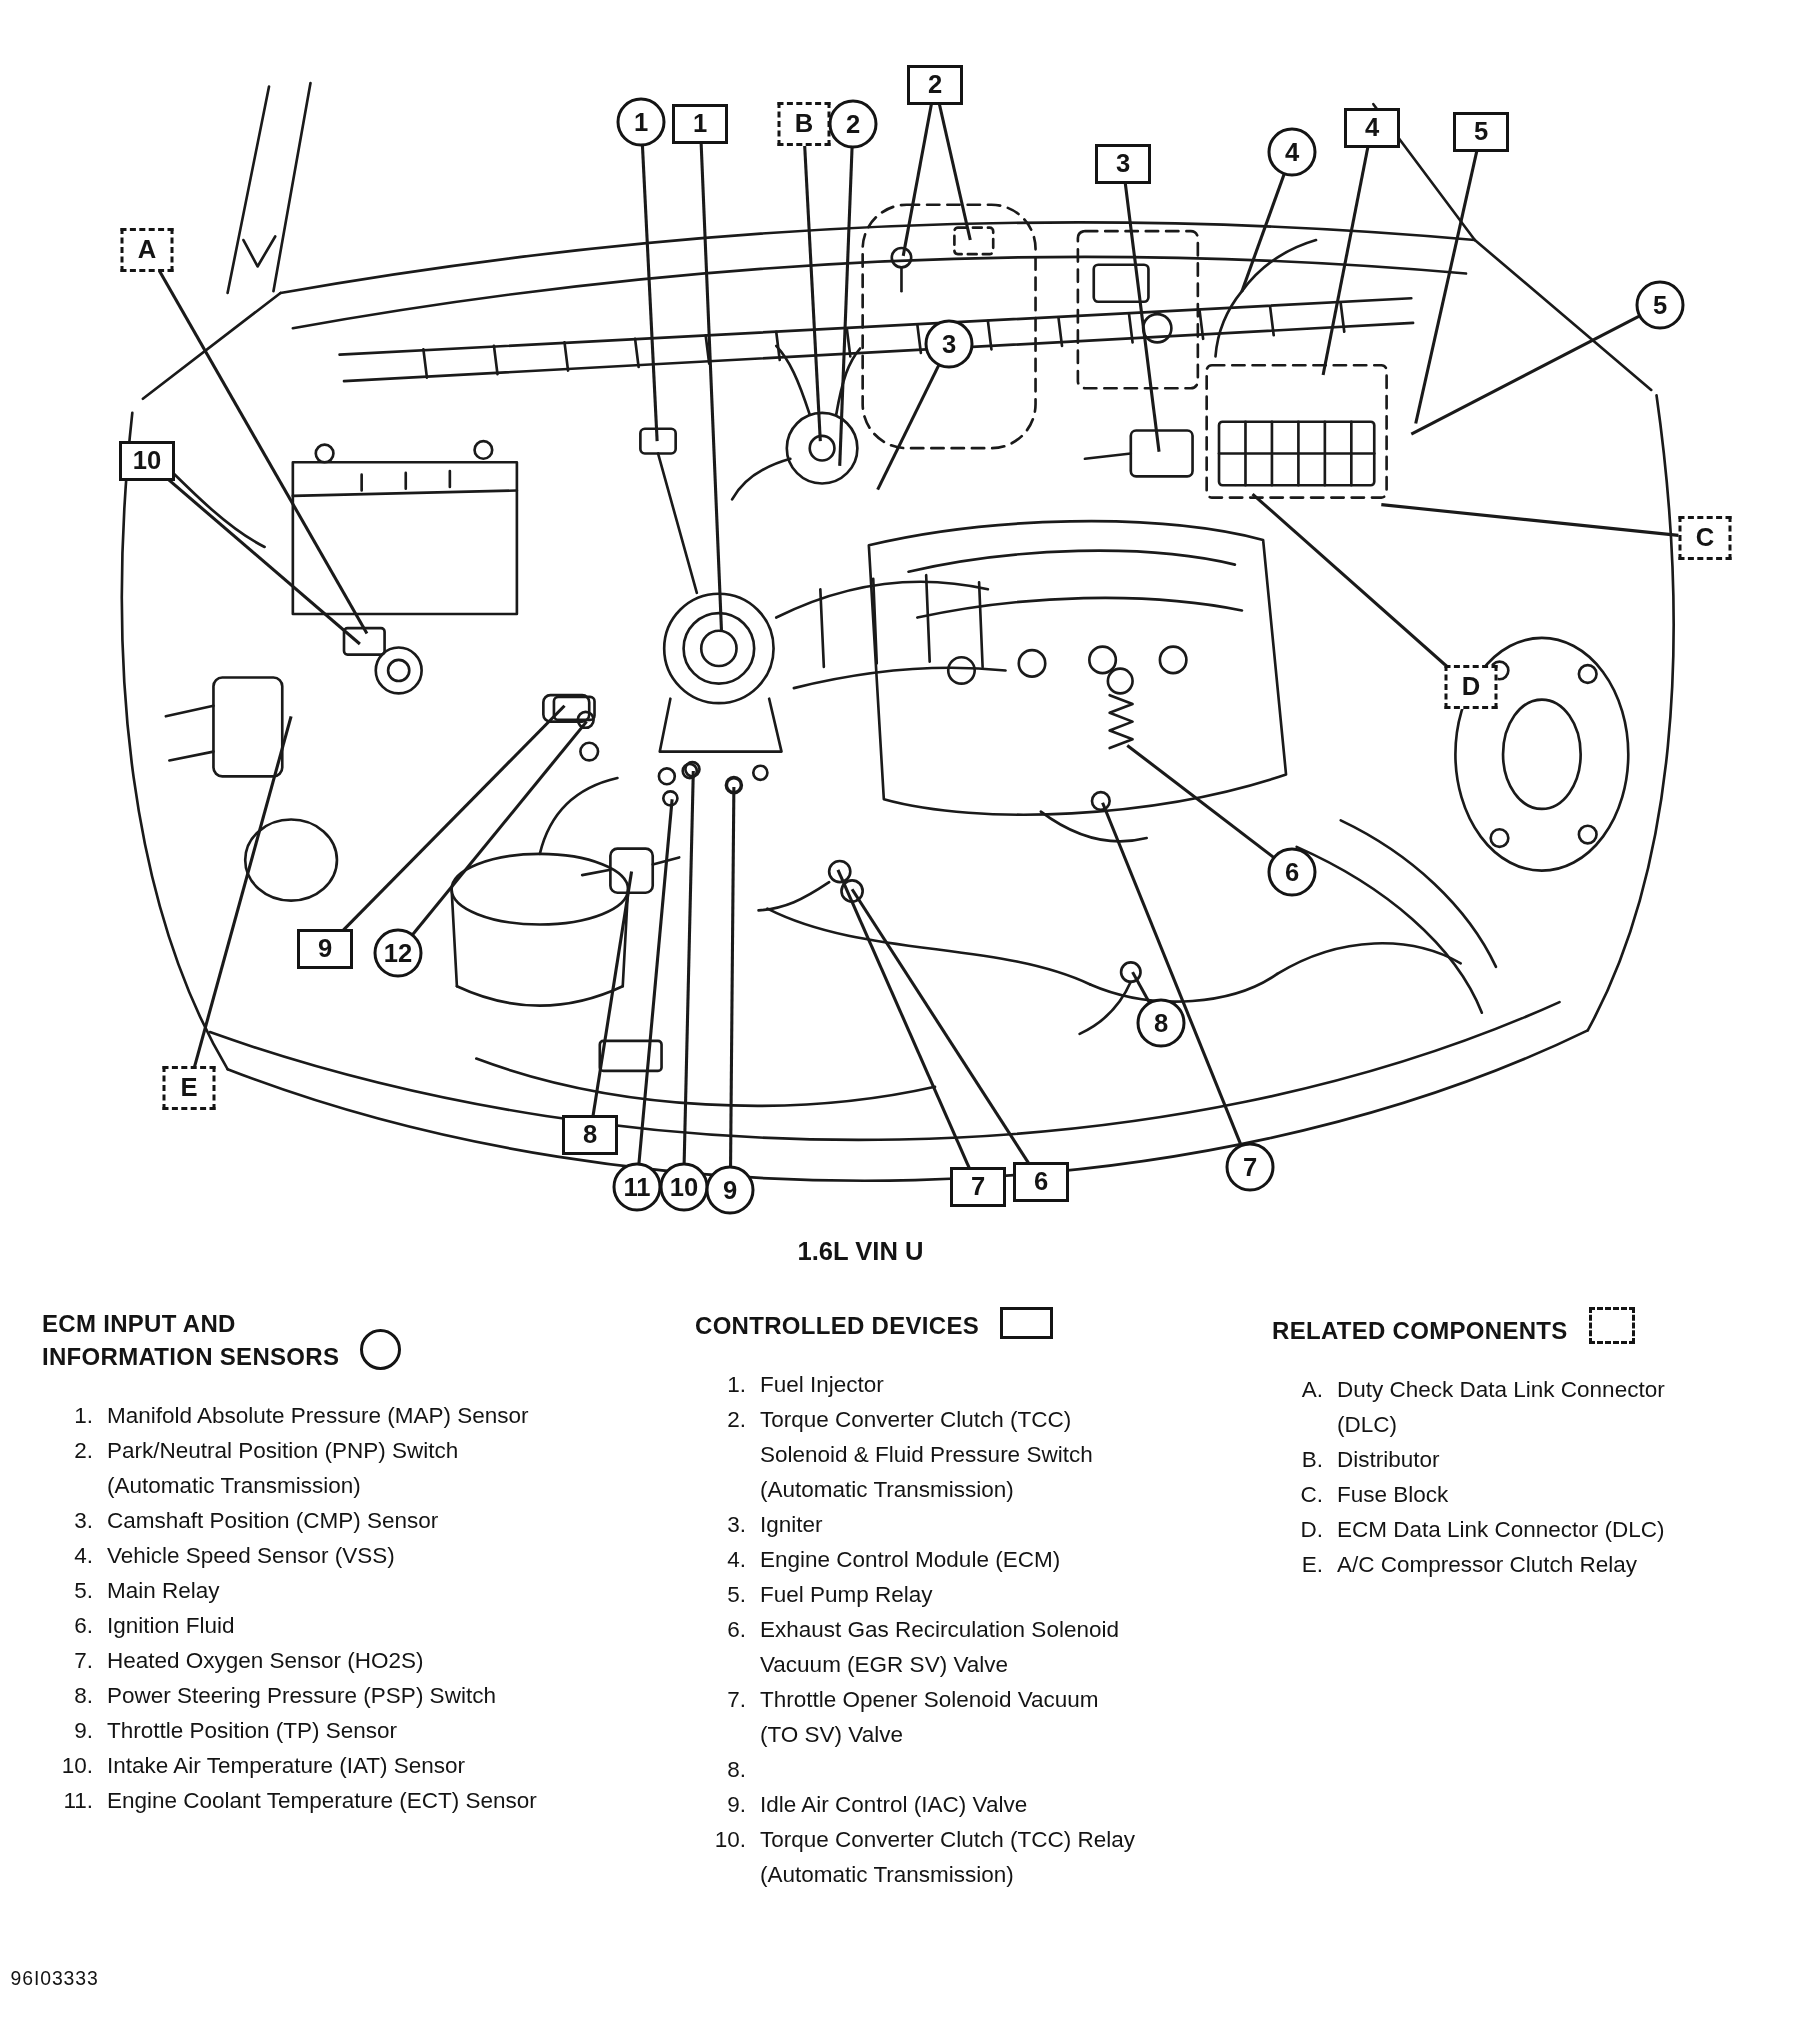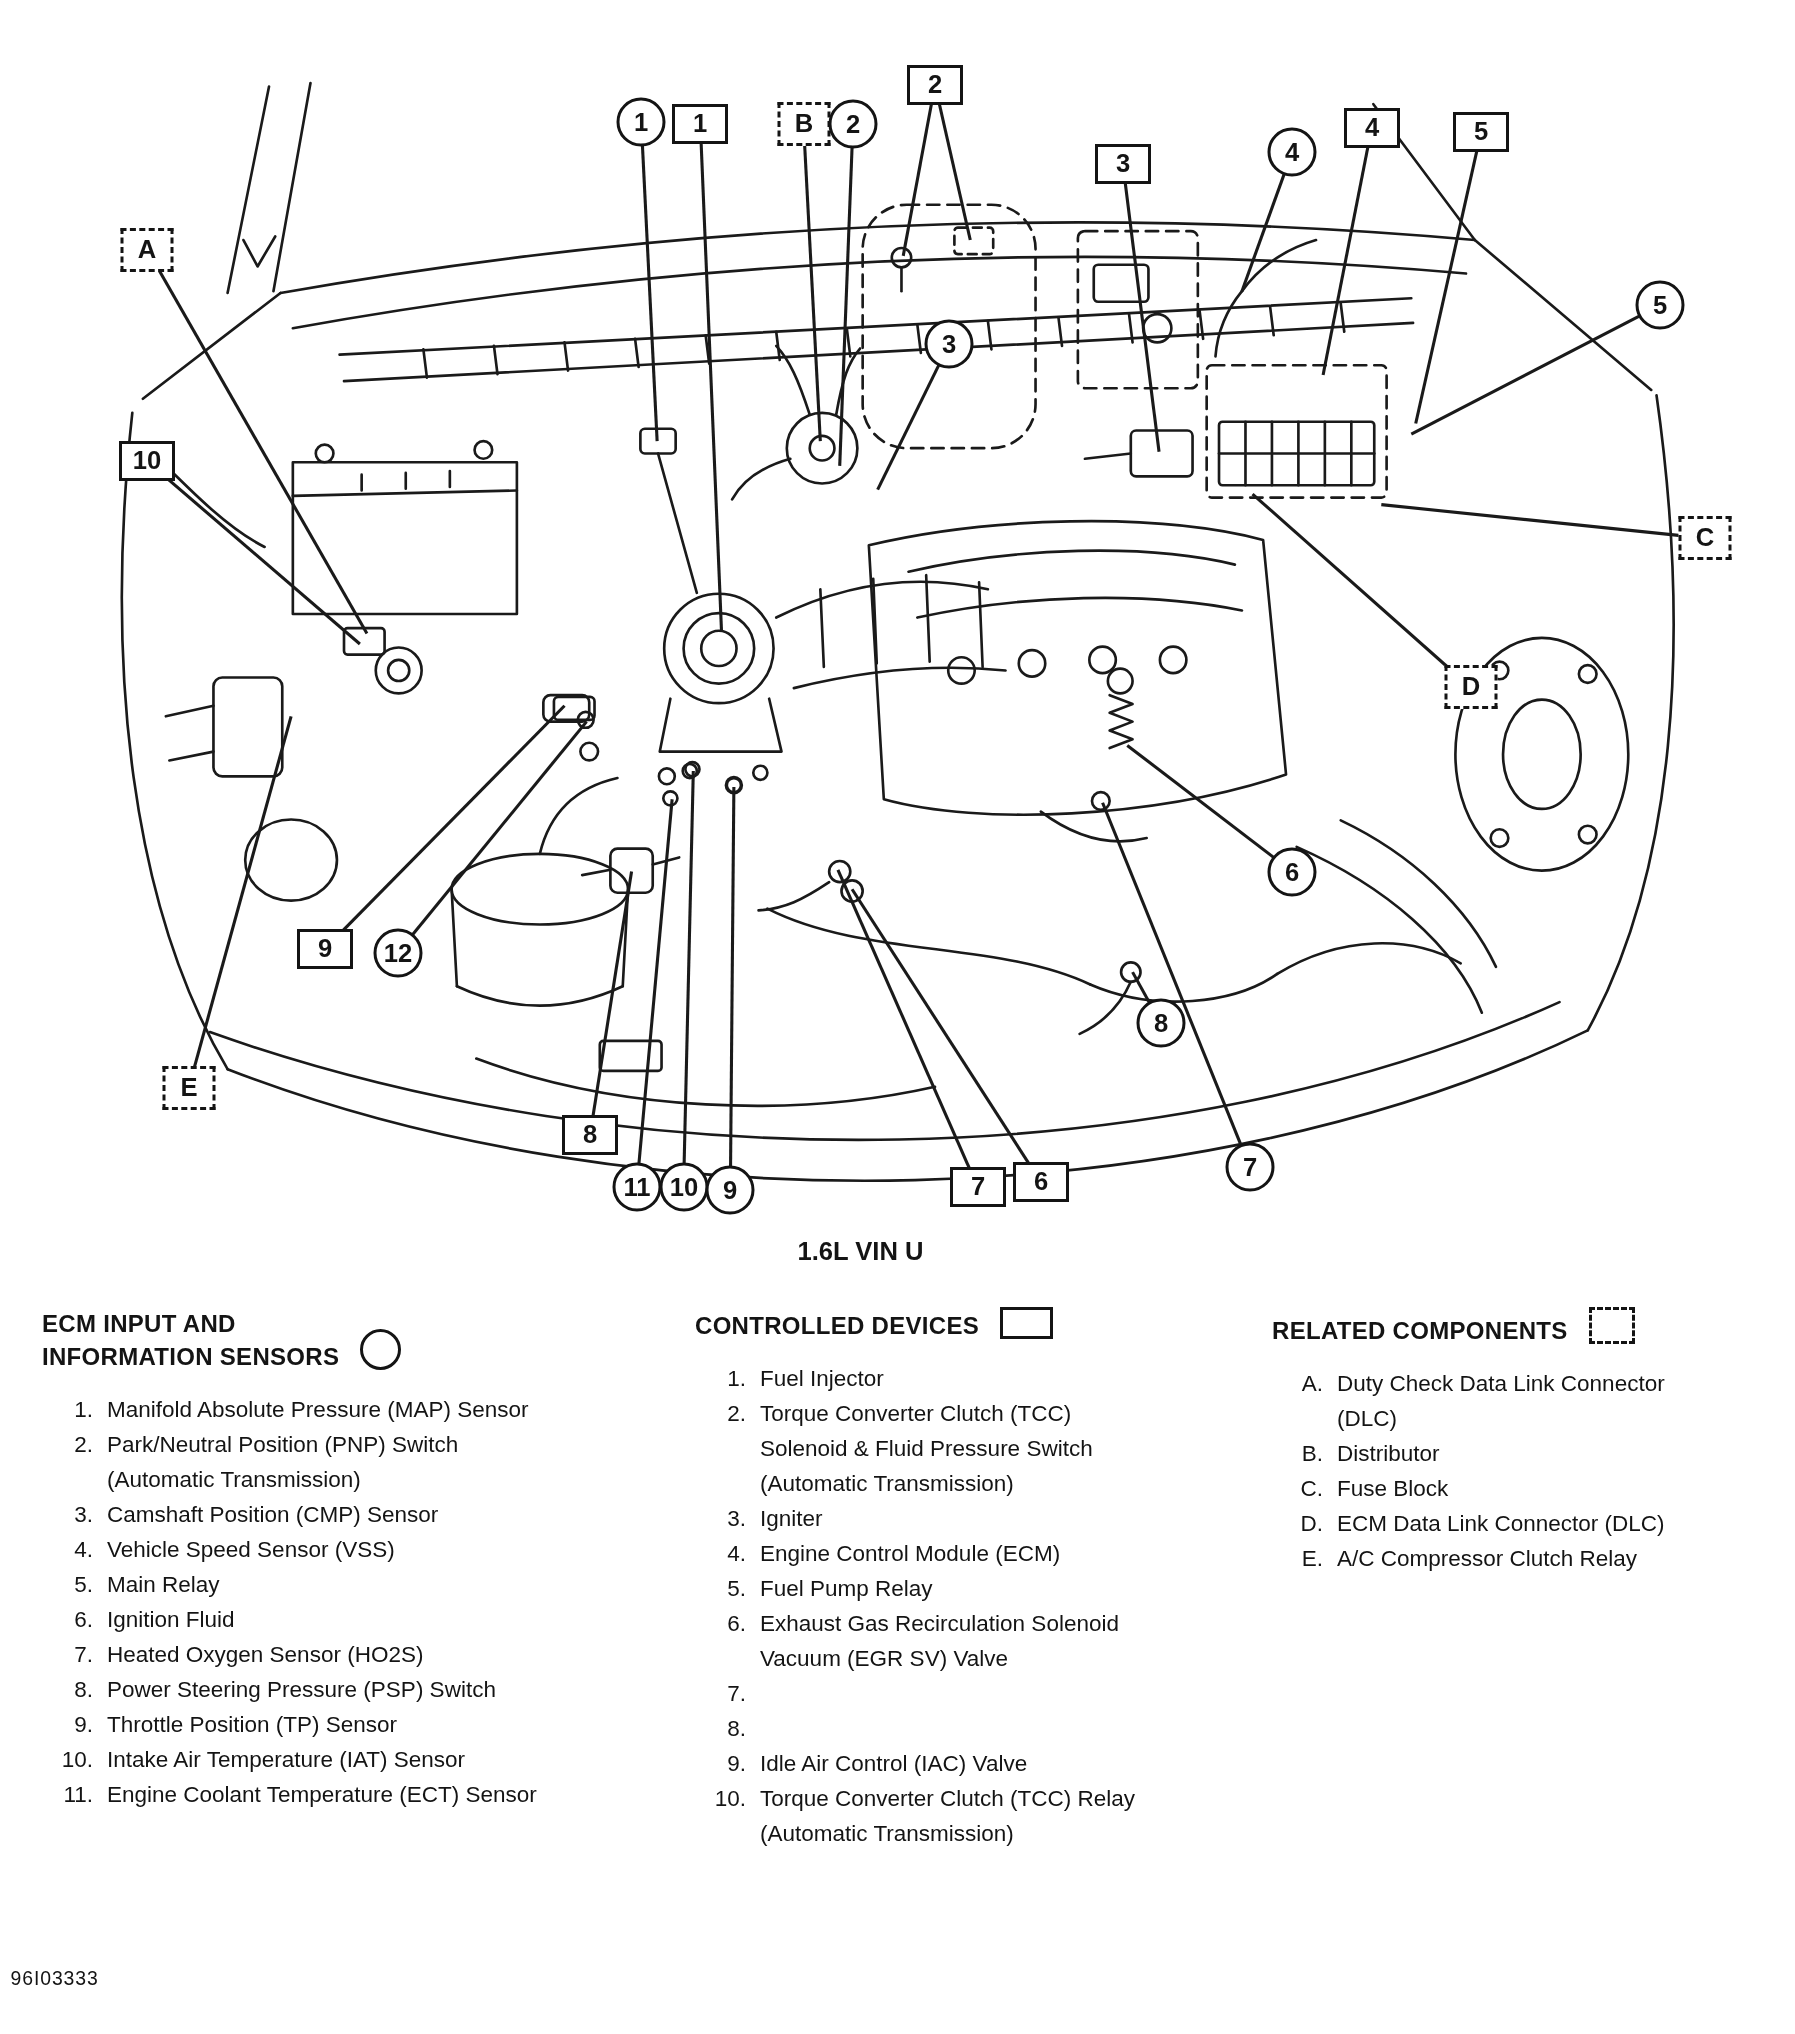--- a/index.html
+++ b/index.html
@@ -23,21 +23,21 @@
   .caption{
     position:absolute;top:1237px;left:715px;width:291px;text-align:center;
     font-weight:bold;font-size:25.6px;z-index:4;
   }
   .legend{position:absolute;left:0;top:1307px;width:1795px;height:697px;}
   .legend-col{position:absolute;top:0;}
   .legend-col:nth-child(1){left:42px;width:618px;}
   .legend-col:nth-child(2){left:695px;width:568px;}
   .legend-col:nth-child(3){left:1272px;width:517px;}
   .legend-header{
-    display:flex;align-items:flex-end;gap:21px;margin-bottom:19px;
+    display:flex;align-items:flex-end;gap:21px;margin-bottom:25px;
     font-weight:bold;font-size:24px;line-height:33px;letter-spacing:0.3px;
   }
   .legend-symbol{display:inline-block;box-sizing:border-box;margin-bottom:2.6px;flex:none;background:#fff;}
   .legend-symbol.circle{width:41px;height:41px;border:3.5px solid #141414;border-radius:50%;}
   .legend-symbol.square{width:53px;height:32px;border:3.5px solid #141414;}
   .legend-symbol.dashed{width:46px;height:37px;border:3.5px dashed #141414;}
   .legend-item{display:flex;font-size:22.5px;line-height:35px;}
   .legend-item .num{flex:0 0 51px;text-align:right;padding-right:14px;}
   .legend-item .txt{white-space:pre-line;}
   .footer-code{position:absolute;left:10.6px;top:1967px;font-size:19.4px;letter-spacing:0.9px;z-index:4;}
@@ -324,20 +324,22 @@
           <span class="num">5.</span>
           <span class="txt">Fuel Pump Relay</span>
         </div>
         <div class="legend-item">
           <span class="num">6.</span>
           <span class="txt">Exhaust Gas Recirculation Solenoid
 Vacuum (EGR SV) Valve</span>
         </div>
         <div class="legend-item">
           <span class="num">7.</span>
+          <span class="txt">Throttle Opener Solenoid Vacuum
+(TO SV) Valve</span>
         </div>
         <div class="legend-item">
           <span class="num">8.</span>
         </div>
         <div class="legend-item">
           <span class="num">9.</span>
           <span class="txt">Idle Air Control (IAC) Valve</span>
         </div>
         <div class="legend-item">
           <span class="num">10.</span>

